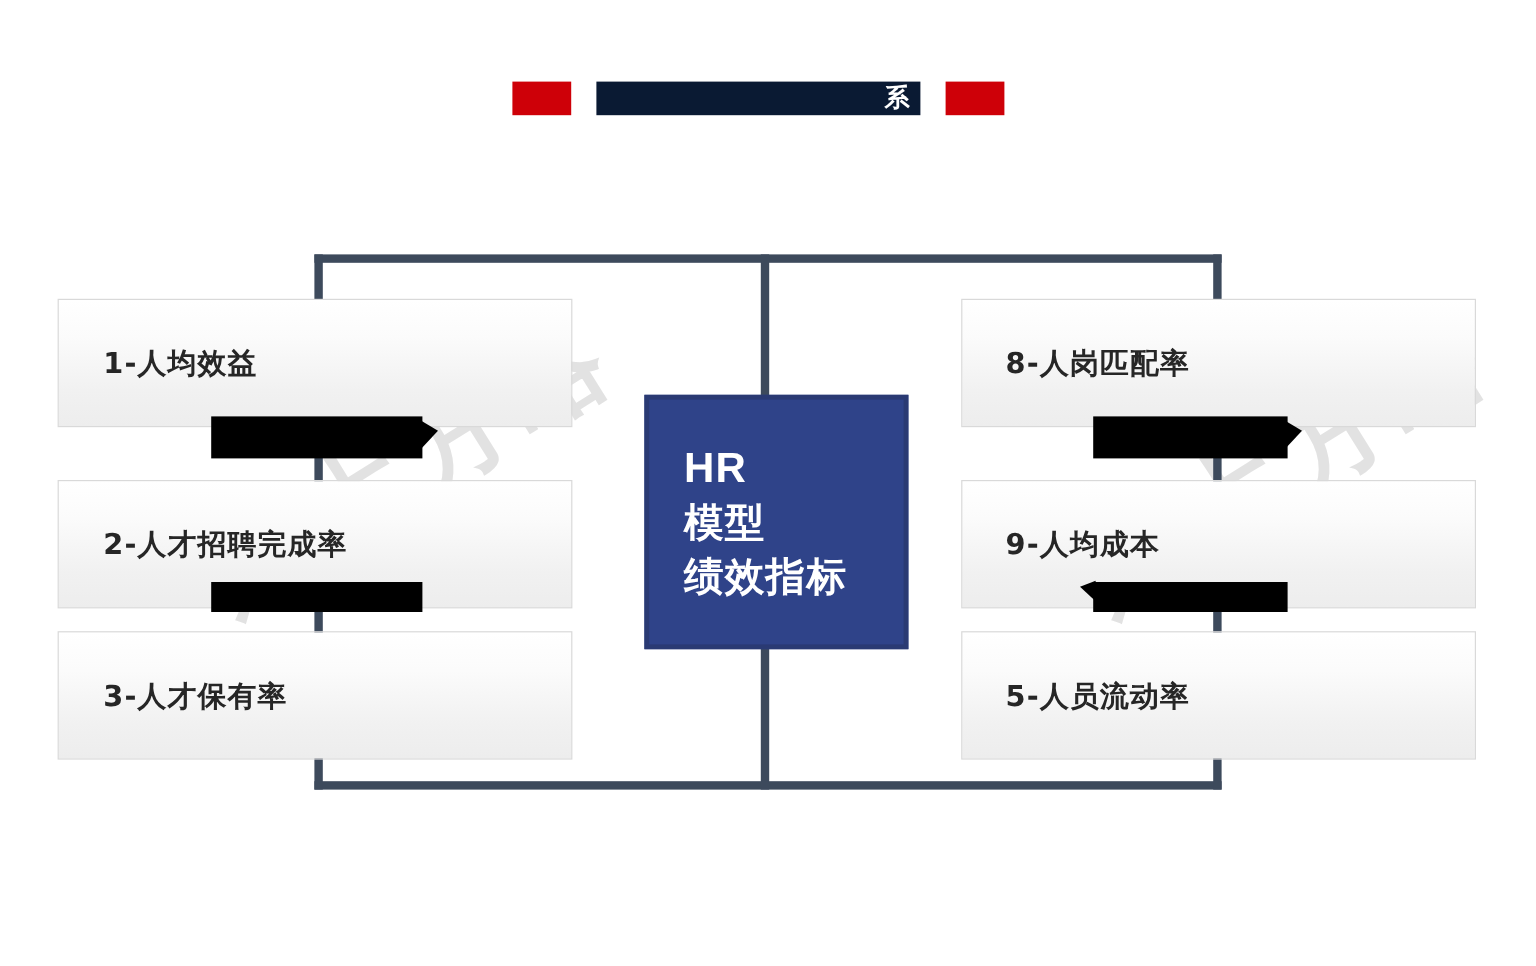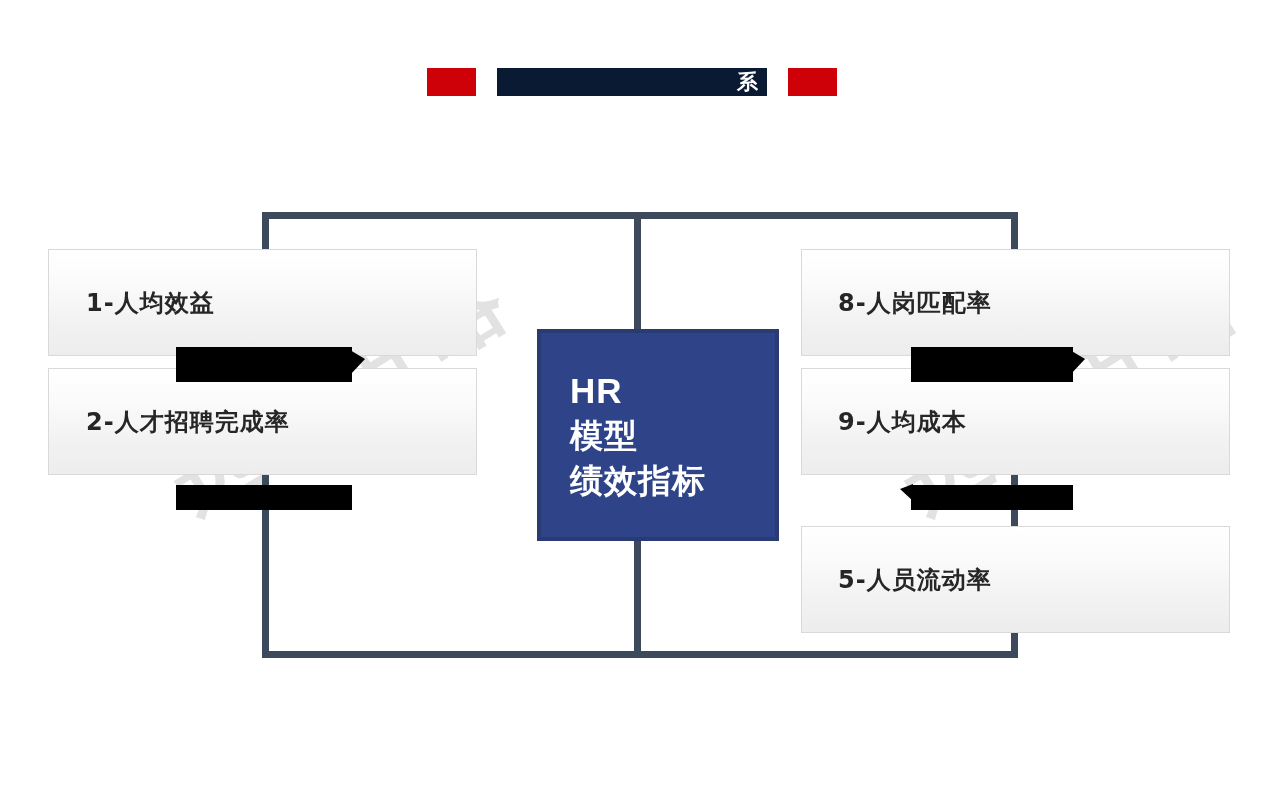--- a/index.html
+++ b/index.html
@@ -81,21 +81,21 @@
     border: 1px solid #d9d9d9;
     background: linear-gradient(to bottom, #ffffff 0%, #fbfbfb 30%, #f1f1f1 72%, #ededed 100%);
     box-sizing: border-box;
     display: flex;
     align-items: center;
     z-index: 3;
   }
   .item-box.left  { left: 48px;  width: 429px; }
   .item-box.right { left: 801px; width: 429px; }
   .row-1 { top: 249px; }
-  .row-2 { top: 368px; }
+  .row-2 { top: 400px; }
   .row-3 { top: 526px; }
 
   .item-label {
     font-size: 24px;
     font-weight: 700;
     color: #262626;
     padding-left: 37px;
     letter-spacing: 1px;
     font-family: "DejaVu Sans", "Liberation Sans", sans-serif;
   }
@@ -135,21 +135,21 @@
     border-right: 13px solid #000;
     border-top: 5px solid transparent;
     border-bottom: 12px solid transparent;
   }
 
   
   .hub {
     position: absolute;
     left: 537px;
     top: 329px;
-    width: 242px;
+    width: 220px;
     height: 212px;
     background: #2F4389;
     border: 4px solid #2A3A73;
     box-sizing: border-box;
     z-index: 4;
     display: flex;
     flex-direction: column;
     justify-content: center;
     padding-left: 29px;
     box-sizing: border-box;
@@ -186,20 +186,23 @@
   <div class="line v-left"></div>
   <div class="line v-right"></div>
   <div class="line v-center"></div>
   <div class="line v-center-low"></div>
 
   <div class="item-box left row-1">
     <span class="item-label">1-人均效益</span>
   </div>
   <div class="item-box left row-2">
     <span class="item-label">2-人才招聘完成率</span>
+  </div>
+  <div class="item-box left row-3">
+    <span class="item-label">3-人才保有率</span>
   </div>
 
   <div class="item-box right row-1">
     <span class="item-label">8-人岗匹配率</span>
   </div>
   <div class="item-box right row-2">
     <span class="item-label">9-人均成本</span>
   </div>
   <div class="item-box right row-3">
     <span class="item-label">5-人员流动率</span>

